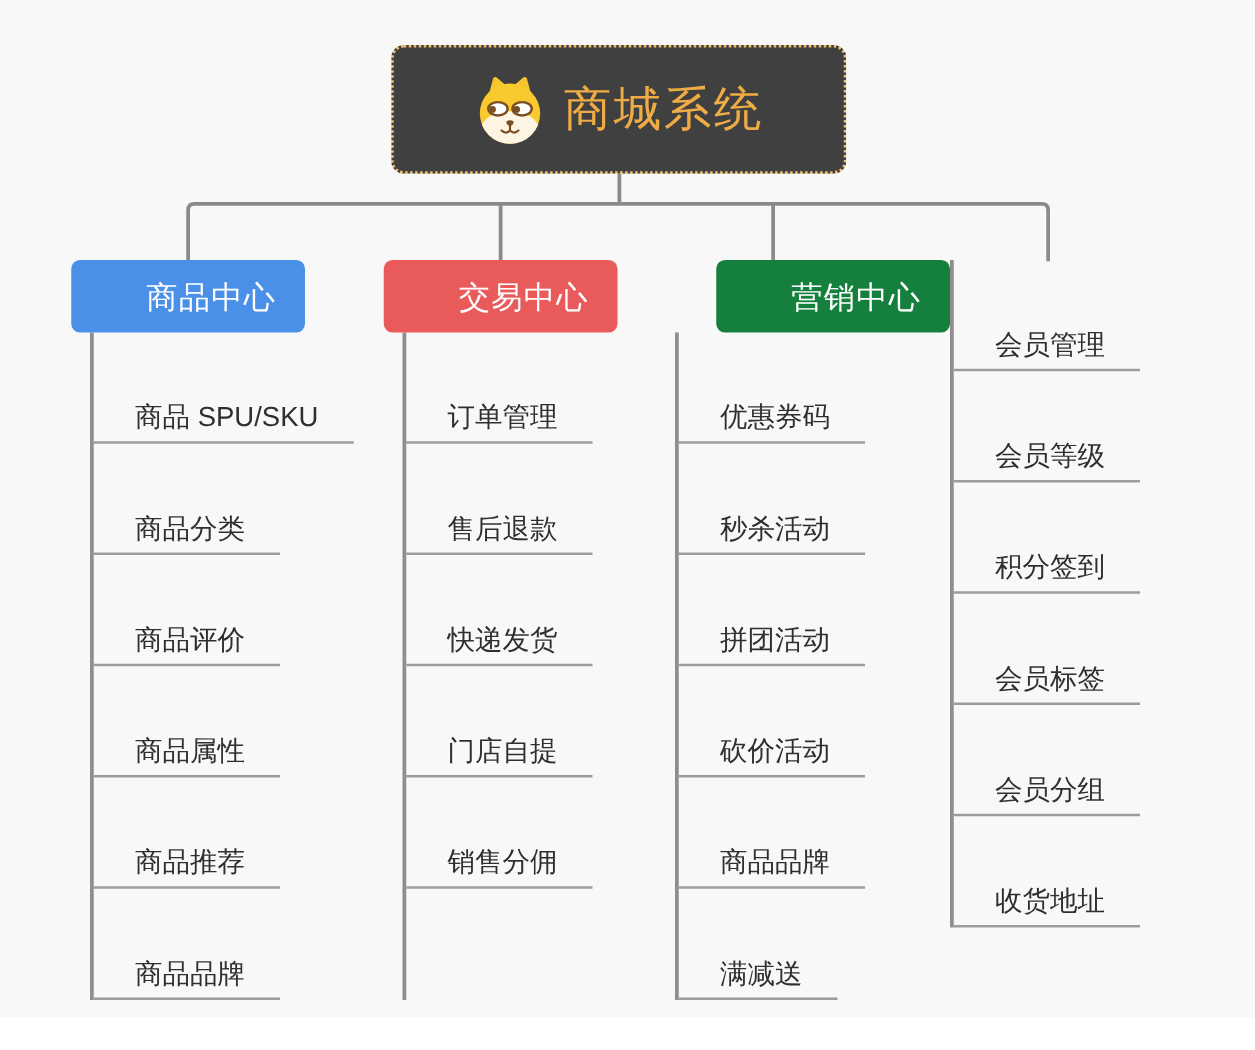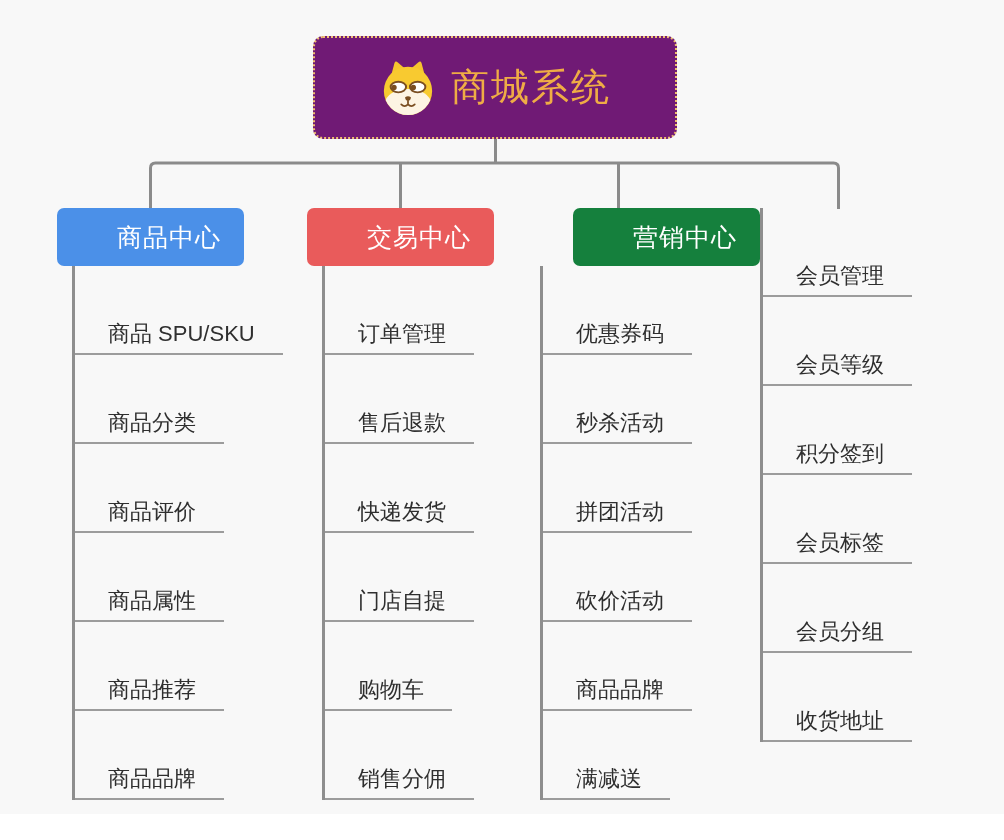--- a/index.html
+++ b/index.html
@@ -14,21 +14,21 @@
     overflow:hidden;
   }
   .connectors {
     position:absolute; left:0; top:0;
     width:1004px; height:840px;
     pointer-events:none;
   }
   .root-node {
     position:absolute; left:313px; top:36px;
     width:364px; height:103px;
-    background:#701a75;
+    background:#404040;
     border:2px dotted #f0c070;
     border-radius:10px;
     box-sizing:border-box;
     display:flex; align-items:center; justify-content:center;
     gap:14px;
     cursor:pointer;
   }
   .root-title {
     font-size:38px;
     font-weight:500;
@@ -151,23 +151,20 @@
       <div class="leaf">
           <span class="leaf-label">售后退款</span>
         </div>
       <div class="leaf">
           <span class="leaf-label">快递发货</span>
         </div>
       <div class="leaf">
           <span class="leaf-label">门店自提</span>
         </div>
       <div class="leaf">
-          <span class="leaf-label">购物车</span>
-        </div>
-      <div class="leaf">
           <span class="leaf-label">销售分佣</span>
         </div>
     </div>
   </div>
 
   <div class="column col-3">
     <div class="branch-box" style="background: #15803d; margin-left: 48px;">营销中心</div>
     <div class="leaves">
       <div class="leaf">
           <span class="leaf-label">优惠券码</span>

